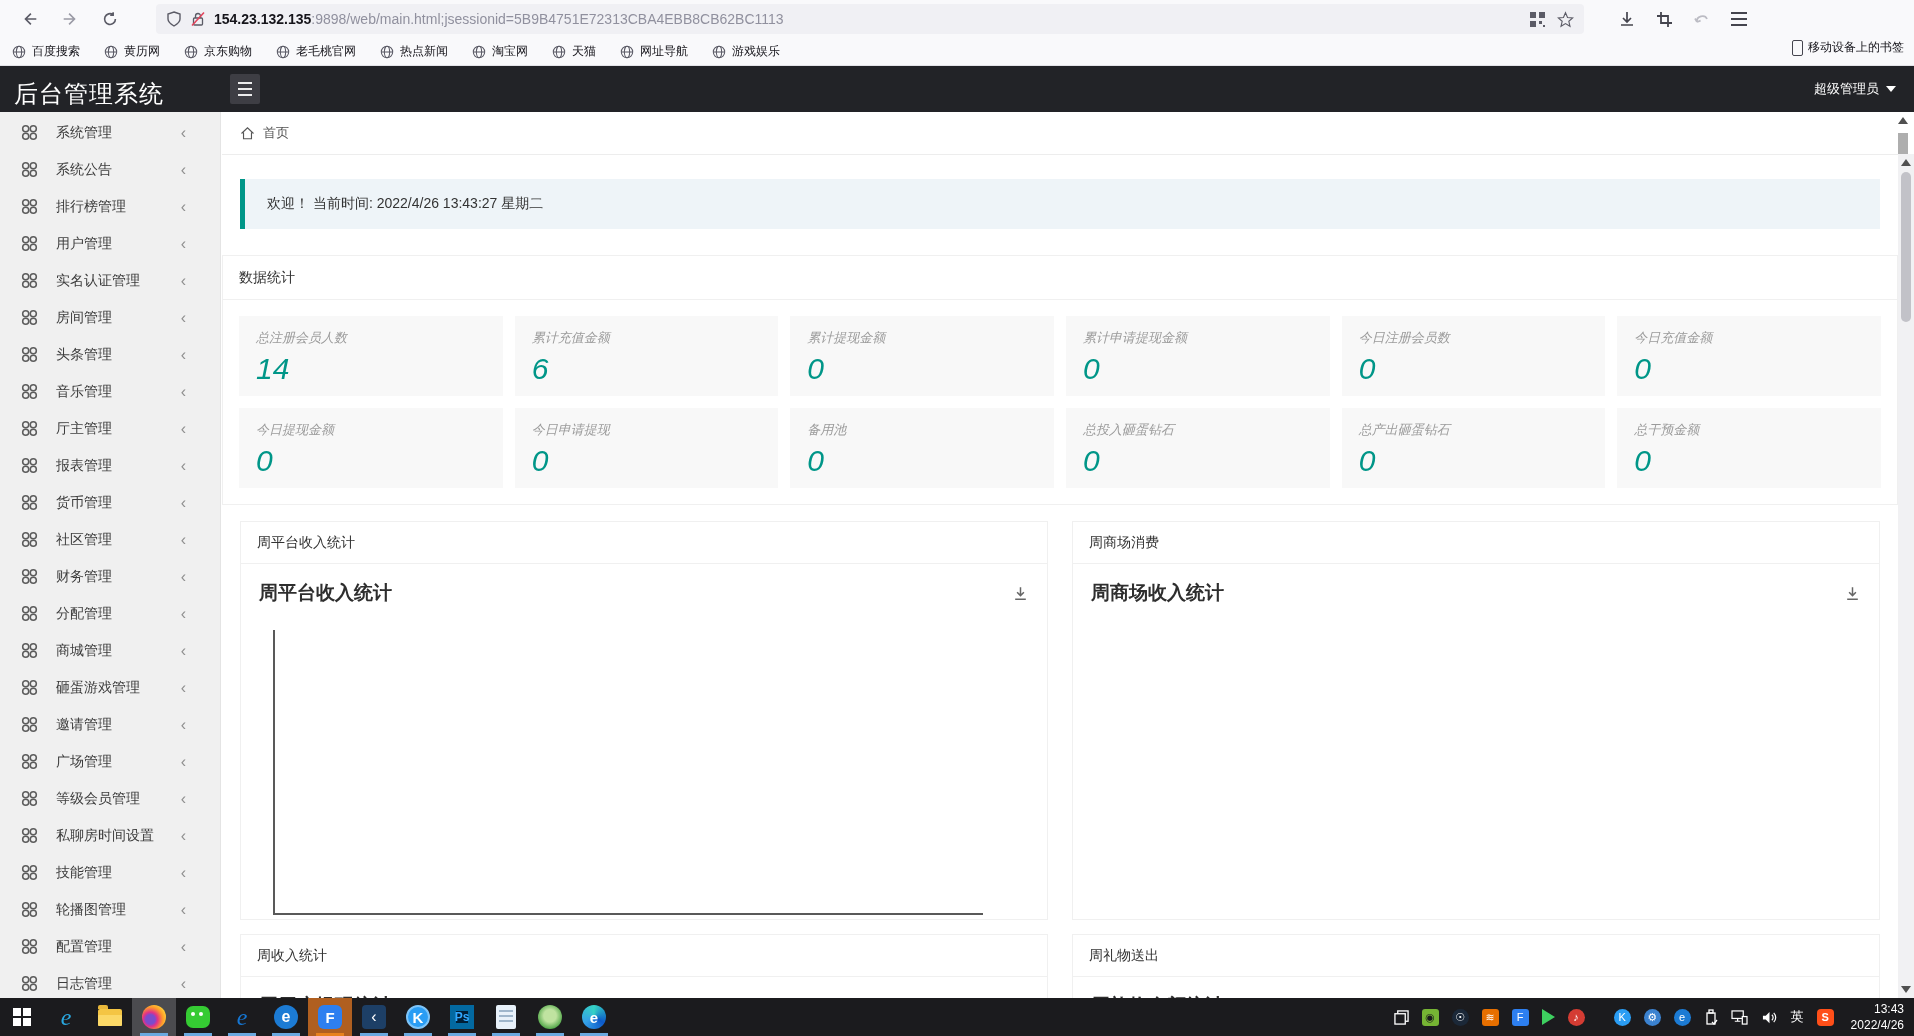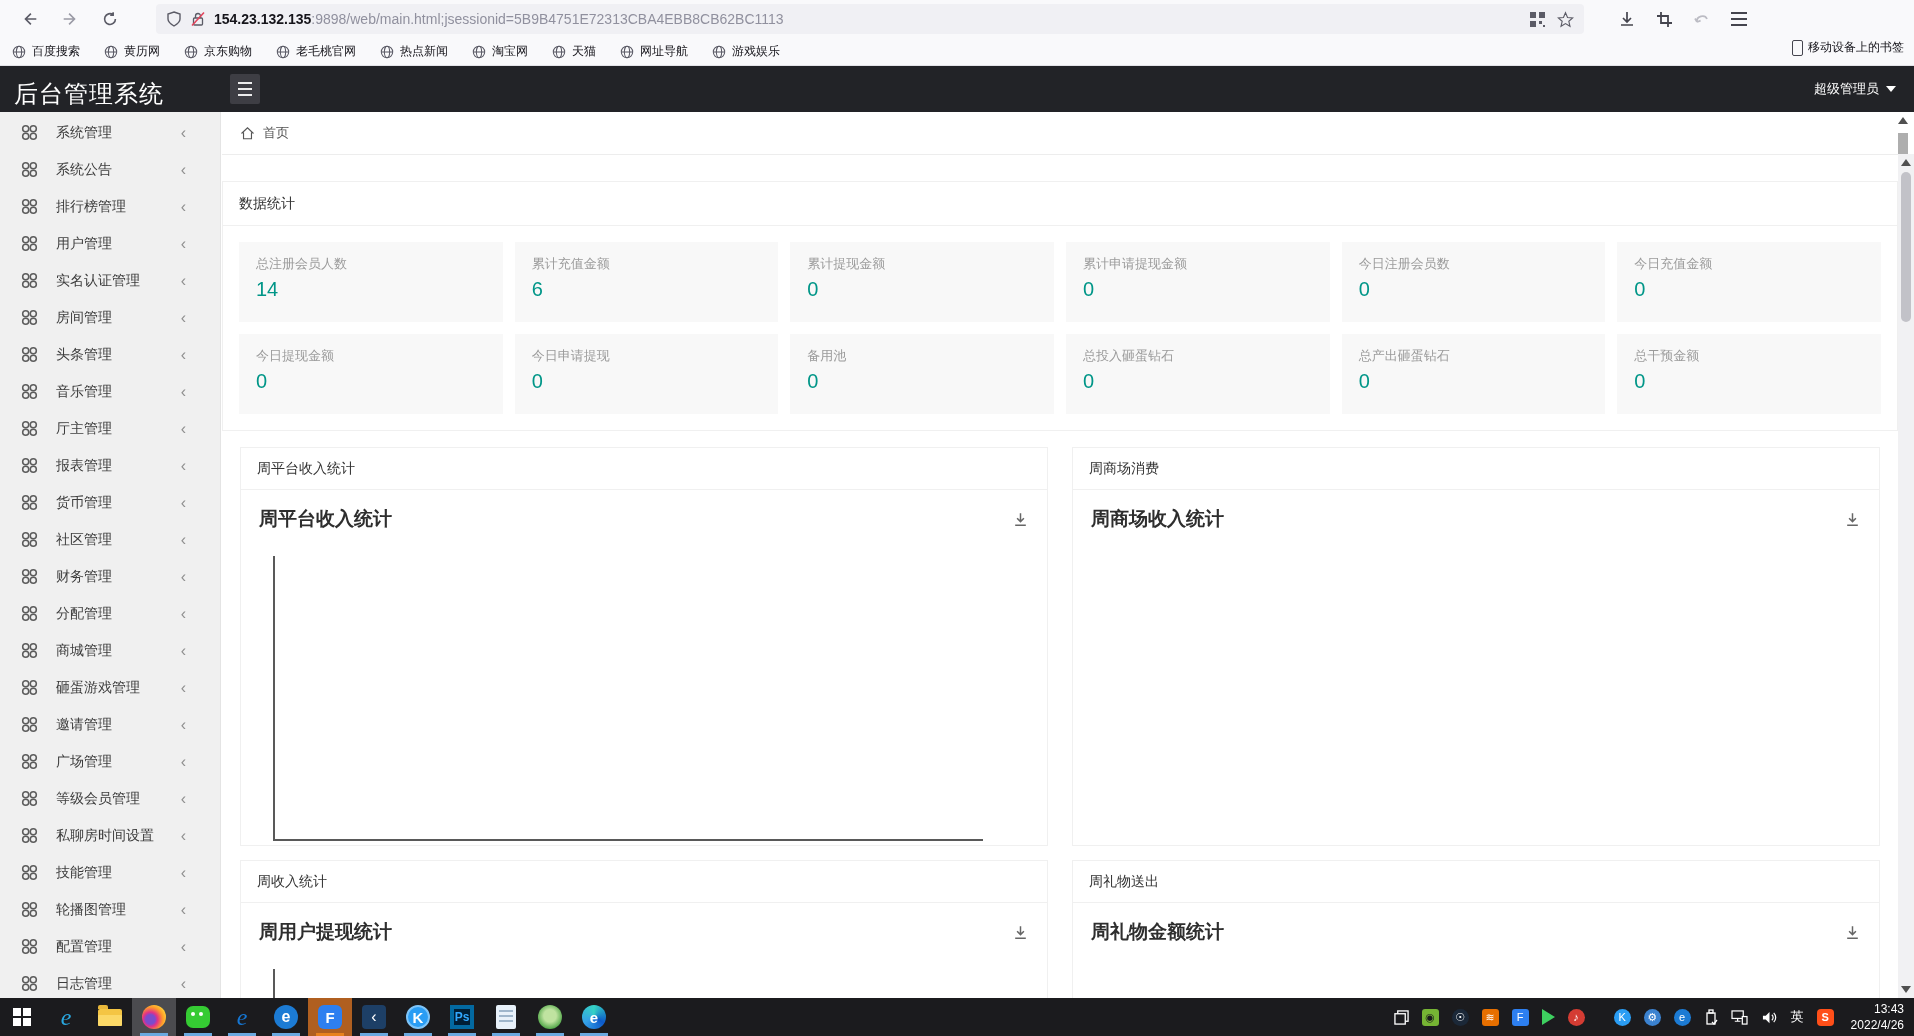--- a/index.html
+++ b/index.html
@@ -45,24 +45,24 @@
   
   .main-scroll{position:absolute;right:0;top:154px;bottom:38px;width:16px;background:#f1f1f3;}
   .main-thumb{position:absolute;left:3px;width:10px;top:18px;height:150px;background:#c2c2c8;border-radius:5px;}
 
   
   .main{position:absolute;left:222px;top:112px;right:16px;bottom:38px;background:#fff;overflow:hidden;}
   .breadcrumb{height:42px;border-bottom:1px solid #ededed;display:flex;align-items:center;gap:8px;padding-left:18px;font-size:13px;color:#555;}
   .alert{margin:24px 18px 0;height:50px;background:#eef4f8;border-left:5px solid #009688;display:flex;align-items:center;padding-left:22px;font-size:14px;color:#333;box-sizing:border-box;}
   .panel{border:1px solid #f0f0f0;margin:26px 0 0;}
   .panel-head{height:43px;display:flex;align-items:center;padding:0 16px;border-bottom:1px solid #f0f0f0;font-size:14px;color:#333;}
-  .cards{padding:16px;display:grid;grid-template-columns:repeat(6,1fr);gap:12px;}
+  .cards{padding:16px;display:grid;grid-template-columns:repeat(6,1fr);gap:12px;font-style:italic;}
   .card{background:#f8f8f8;height:80px;padding:13px 17px;box-sizing:border-box;}
   .card-label{font-size:13px;color:#9b9b9b;}
-  .card-value{margin-top:5px;font-size:20px;color:#009688;}
+  .card-value{margin-top:5px;font-size:30px;color:#009688;}
   .charts{margin:16px 18px 0;display:grid;grid-template-columns:1fr 1fr;gap:14px 24px;}
   .chart-panel{border:1px solid #f0f0f0;background:#fff;}
   .chart-head{height:41px;display:flex;align-items:center;padding:0 16px;border-bottom:1px solid #f0f0f0;font-size:14px;color:#333;}
   .chart-body{padding:16px 18px 4px;}
   .chart-title-row{display:flex;align-items:center;justify-content:space-between;}
   .chart-title{font-size:19px;font-weight:bold;color:#2e2e2e;}
   .dl-btn{cursor:pointer;}
   .plot{position:relative;height:285px;margin:24px 4px 0 14px;}
   .axis-y{position:absolute;left:0;top:0;bottom:0;width:2px;background:#595959;}
   .axis-x{position:absolute;left:0;bottom:0;height:2px;width:calc(100% - 42px);background:#595959;}
@@ -80,21 +80,21 @@
   .folder{width:24px;height:17px;background:#f4c544;border-radius:2px;position:relative;}
   .folder:before{content:"";position:absolute;top:-4px;left:0;width:10px;height:4px;background:#e8b73a;border-radius:2px 2px 0 0;}
   .folder:after{content:"";position:absolute;left:0;bottom:0;width:24px;height:11px;background:#fbd867;border-radius:1px;}
   .firefox{width:24px;height:24px;border-radius:50%;background:radial-gradient(circle at 35% 60%,#7a4ccd 0 22%,#e23187 34%,#ff9a2a 58%,#ffd038 78%);}
   .wechat{width:24px;height:22px;background:#35cb33;border-radius:7px;position:relative;}
   .wechat:before{content:"";position:absolute;left:5px;top:6px;width:4px;height:4px;border-radius:50%;background:#fff;box-shadow:8px 0 0 #fff;}
   .e-circle{width:24px;height:24px;border-radius:50%;background:#1c7bd4;color:#fff;font-size:16px;font-weight:bold;display:flex;align-items:center;justify-content:center;}
   .f-app{width:24px;height:24px;border-radius:6px;background:#2d7ff0;color:#fff;font-weight:bold;font-size:15px;display:flex;align-items:center;justify-content:center;}
   .ff-app{width:24px;height:24px;border-radius:4px;background:#1d3f66;color:#fff;font-size:16px;display:flex;align-items:center;justify-content:center;}
   .kugou{width:24px;height:24px;border-radius:50%;background:#2a9df4;color:#fff;font-weight:bold;font-size:15px;display:flex;align-items:center;justify-content:center;border:2px solid #7ec4f8;box-sizing:border-box;}
-  .ps-app{width:24px;height:24px;border-radius:0;background:#001e36;color:#31a8ff;font-weight:bold;font-size:12px;display:flex;align-items:center;justify-content:center;border:4px solid #0369a1;box-sizing:border-box;}
+  .ps-app{width:24px;height:24px;border-radius:0;background:#001e36;color:#31a8ff;font-weight:bold;font-size:12px;display:flex;align-items:center;justify-content:center;border:6px solid #0369a1;box-sizing:border-box;}
   .notepad{width:20px;height:24px;background:#e8f1fa;border-radius:2px;position:relative;}
   .notepad:before{content:"";position:absolute;left:3px;top:5px;width:14px;height:2px;background:#9fb6cc;box-shadow:0 5px 0 #9fb6cc,0 10px 0 #9fb6cc;}
   .green-app{width:24px;height:24px;border-radius:50%;background:radial-gradient(circle at 50% 45%,#bfe3a0 0 35%,#3f9c3a 80%);}
   .edge{width:24px;height:24px;border-radius:50%;background:conic-gradient(#35d2c4,#0c59c9,#35a1e8,#35d2c4);color:#fff;font-weight:bold;font-size:15px;display:flex;align-items:center;justify-content:center;}
   .tray{margin-left:auto;display:flex;align-items:center;gap:13px;padding-right:10px;}
   .tray-ico{display:flex;align-items:center;justify-content:center;cursor:pointer;}
   .sq{width:17px;height:17px;border-radius:3px;display:flex;align-items:center;justify-content:center;font-size:11px;color:#fff;}
   .clock{color:#fff;font-size:12px;text-align:right;line-height:1.35;margin-left:4px;cursor:pointer;}
   .ime{color:#fff;font-size:13px;cursor:pointer;}
 </style>
@@ -553,20 +553,23 @@
 </div>
 
 <div class="main">
   <div class="breadcrumb">
     <svg width="15" height="15" viewBox="0 0 20 20">
         <path d="M2 10 L10 2.5 L18 10 M4.7 8.5 V17 H15.3 V8.5" stroke="#555" stroke-width="1.5" fill="none"></path>
       </svg>
     <span>首页</span>
   </div>
 
+  <div class="alert">
+    <span>欢迎！  当前时间: 2022/4/26 13:43:27 星期二</span>
+  </div>
 
   <div class="panel">
     <div class="panel-head">数据统计</div>
     <div class="cards">
 
         <div class="card">
           <div class="card-label">总注册会员人数</div>
           <div class="card-value">14</div>
         </div>
 

